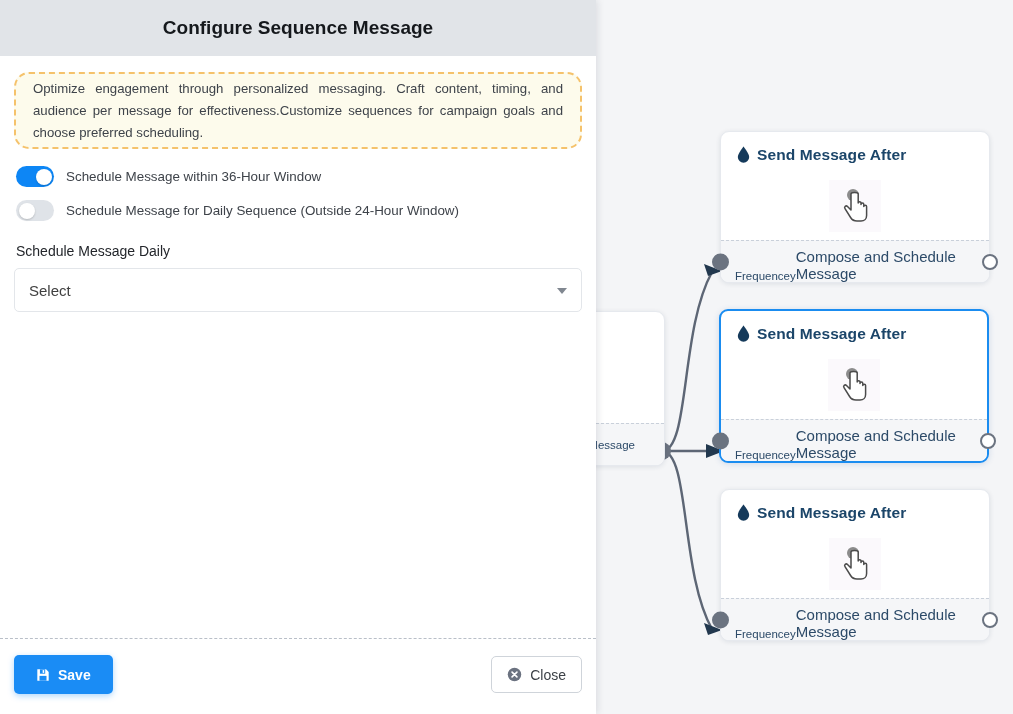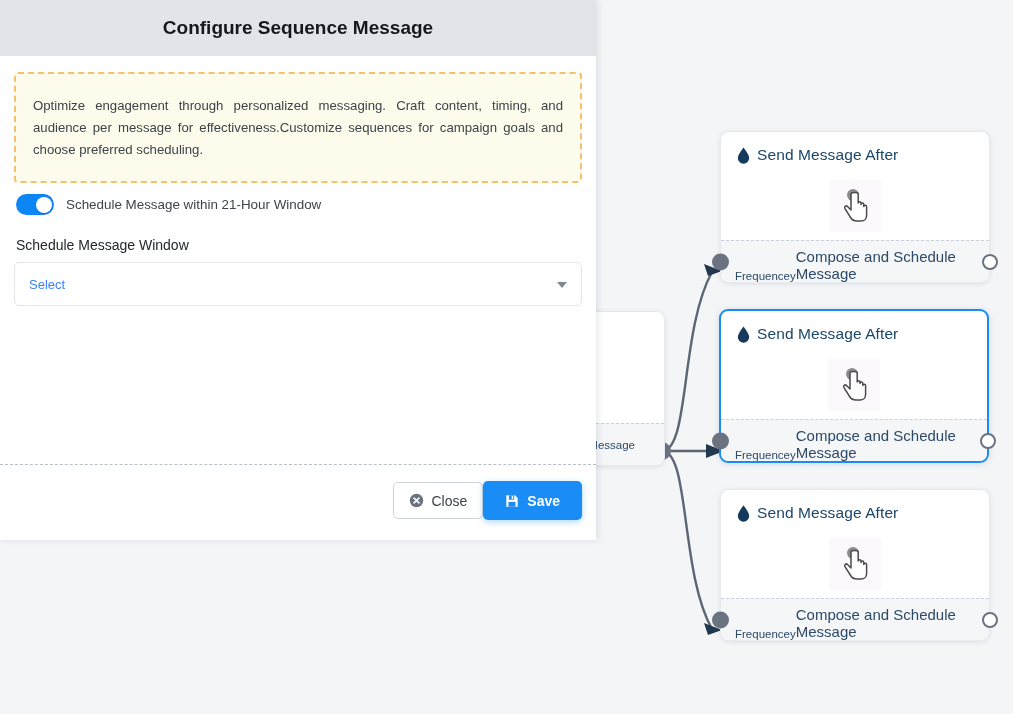--- a/index.html
+++ b/index.html
@@ -30,22 +30,22 @@
   .node.selected {
     border: 2px solid #1a8cf0;
     box-shadow: 0 1px 6px rgba(24,80,160,.16);
   }
   .node-body {
     height: 108px;
     padding: 14px 16px 0 16px;
     position: relative;
   }
   .node-title {
-    display: flex; align-items: center; gap: 7px;
-    font-size: 15.5px; font-weight: 400; color: #1b4569;
+    display: flex; gap: 7px;
+    font-size: 15.5px; font-weight: 700; color: #1b4569;
     letter-spacing: .1px;
   }
   .droplet-icon { width: 13px; height: 17px; display: block; flex: none; }
   .node-art {
     position: absolute; left: 50%; top: 48px; transform: translateX(-50%);
     width: 52px; height: 52px;
     background: rgba(250,248,252,.85);
     display: flex; align-items: center; justify-content: center;
   }
   .hand-icon { width: 44px; height: 44px; display: block; }
@@ -86,42 +86,42 @@
   .node-partial .pf {
     position: absolute; left: 0; right: 0; bottom: 0; height: 42px;
     background: #f5f6f8; border-top: 1px dashed #c9d0da;
     display: flex; align-items: center;
   }
   .node-partial .pf span { font-size: 11.5px; color: #2c4a68; padding-left: 2px; }
 
   
   .modal {
     position: absolute; left: 0; top: 0;
-    width: 596px; height: 540px;
+    width: 596px; height: 714px;
     background: #ffffff;
     box-shadow: 2px 0 7px rgba(20,30,50,.10);
     display: flex; flex-direction: column;
   }
   .modal-header {
     height: 56px; background: #e1e4e8;
     display: flex; align-items: center; justify-content: center;
   }
   .modal-title { font-size: 19px; font-weight: 700; color: #15181c; }
 
   .modal-body { flex: 1; padding: 16px 14px 0 14px; overflow: hidden; }
 
   .callout {
     border: 2px dashed;
-    border-radius: 4px;
-    padding: 21px 17px;
+    border-radius: 15px;
+    padding: 4px 17px;
     font-size: 13.2px;
     line-height: 1.65;
     color: #3e434a;
     text-align: justify;
-    margin-bottom: 11px;
+    margin-bottom: 17px;
   }
   .callout.info { border-color: #f5c26b; background: #fdfbec; }
   .callout.ok   { border-color: #55d46a; background: #dff6e3; }
 
   .switch-row { display: flex; align-items: center; gap: 12px; margin-bottom: 13px; padding-left: 2px; }
   .switch {
     width: 38px; height: 21px; border-radius: 11px;
     background: #dfe3e8; position: relative; flex: none;
   }
   .switch.on { background: #0d86f5; }
@@ -135,21 +135,21 @@
 
   .field-label {
     font-size: 14px; color: #23262b; font-weight: 400;
     margin: 22px 0 9px 2px;
   }
   .select {
     height: 44px; border: 1px solid #e3e6ea; border-radius: 5px;
     background: #fff; display: flex; align-items: center;
     padding: 0 14px; position: relative;
   }
-  .select-value { font-size: 13px; color: #3b82f6; }
+  .select-value { font-size: 15px; color: #404040; }
   .caret {
     position: absolute; right: 14px; top: 50%;
     width: 0; height: 0; margin-top: -2px;
     border-left: 5px solid transparent;
     border-right: 5px solid transparent;
     border-top: 6px solid #808790;
   }
 
   .modal-footer {
     border-top: 1px dashed #b9bfc8;
@@ -273,44 +273,50 @@
       <div class="modal-title">Configure Sequence Message</div>
     </div>
 
     <div class="modal-body">
       <div class="callout info">Optimize engagement through personalized messaging. Craft content, timing, and audience per message for effectiveness.Customize sequences for campaign goals and choose preferred scheduling.</div>
 
       <div class="switch-row">
         <div class="switch on">
           <div class="knob"></div>
         </div>
-        <span class="switch-label">Schedule Message within 21-Hour Window</span>
-      </div>
-
-
-      <div class="field-label">Schedule Message Window</div>
+        <span class="switch-label">Schedule Message within 36-Hour Window</span>
+      </div>
+
+      <div class="switch-row">
+        <div class="switch">
+          <div class="knob"></div>
+        </div>
+        <span class="switch-label">Schedule Message for Daily Sequence (Outside 24-Hour Window)</span>
+      </div>
+
+      <div class="field-label">Schedule Message Daily</div>
       <div class="select">
         <span class="select-value">Select</span>
         <span class="caret"></span>
       </div>
     </div>
 
     <div class="modal-footer">
-      <button class="btn btn-close">
-        <svg class="close-icon" viewBox="0 0 16 16">
-          <circle cx="8" cy="8" r="7.2" fill="#6b7280"></circle>
-          <path d="M5.4 5.4 L10.6 10.6 M10.6 5.4 L5.4 10.6" stroke="#ffffff" stroke-width="1.7" stroke-linecap="round"></path>
-        </svg>
-        <span>Close</span>
-      </button>
-
       <button class="btn btn-save">
         <svg class="save-icon" viewBox="0 0 16 16">
           <path d="M1.5 1.5 h10 L14.5 4.5 v10 h-13 Z" fill="#ffffff"></path>
           <rect x="4.5" y="1.5" width="6" height="5" fill="#1a8cf5"></rect>
           <rect x="7.6" y="2.4" width="1.8" height="3.2" fill="#ffffff"></rect>
           <rect x="4" y="9" width="8" height="5.5" fill="#1a8cf5"></rect>
         </svg>
         <span>Save</span>
       </button>
+
+      <button class="btn btn-close">
+        <svg class="close-icon" viewBox="0 0 16 16">
+          <circle cx="8" cy="8" r="7.2" fill="#6b7280"></circle>
+          <path d="M5.4 5.4 L10.6 10.6 M10.6 5.4 L5.4 10.6" stroke="#ffffff" stroke-width="1.7" stroke-linecap="round"></path>
+        </svg>
+        <span>Close</span>
+      </button>
     </div>
   </div>
 </div>
 
 </body></html>

